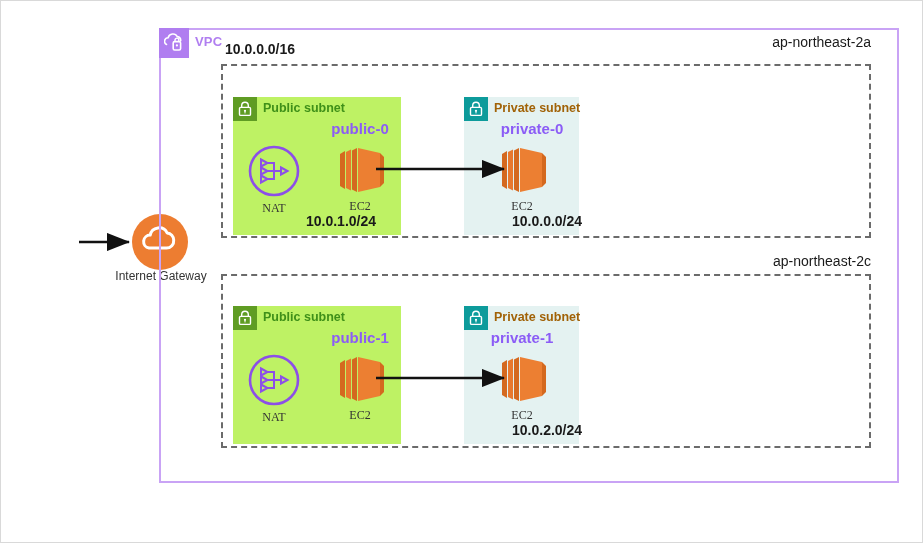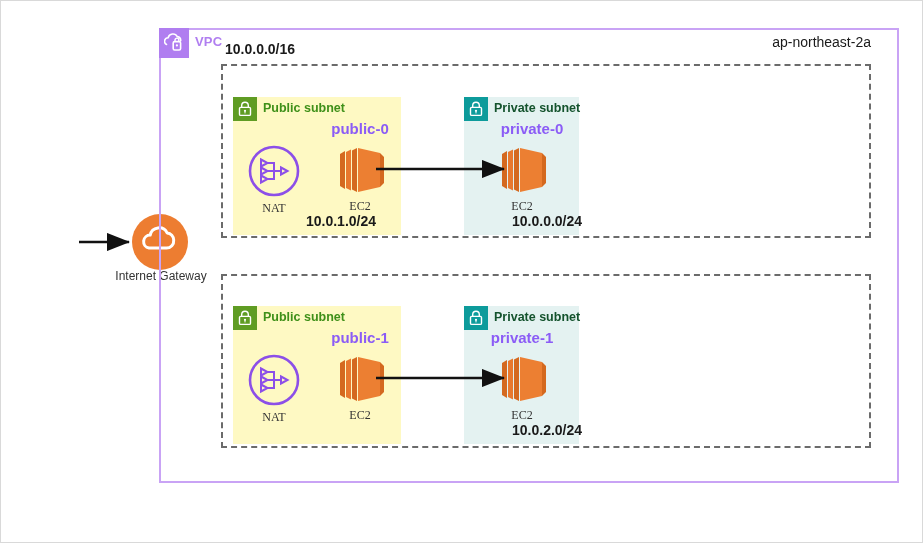--- a/index.html
+++ b/index.html
@@ -74,21 +74,21 @@
     font-weight: normal;
     color: #1a1a1a;
     text-align: right;
   }
 
   
   .subnet {
     position: absolute;
     box-sizing: border-box;
   }
-  .subnet.public  { background: #fef9c3; }
+  .subnet.public  { background: #bef264; }
   .subnet.private { background: #e4f2f1; }
 
   .subnet-badge {
     position: absolute;
     left: 0;
     top: 0;
     width: 24px;
     height: 24px;
     display: flex;
     align-items: center;
@@ -99,21 +99,21 @@
 
   .subnet-title {
     position: absolute;
     left: 30px;
     top: 4px;
     font-size: 12.5px;
     font-weight: bold;
     white-space: nowrap;
   }
   .subnet-title.public  { color: #3f9019; }
-  .subnet-title.private { color: #14532d; }
+  .subnet-title.private { color: #a16207; }
 
   .subnet-cidr {
     position: absolute;
     bottom: 6px;
     left: 0;
     right: 0;
     text-align: center;
     font-size: 14px;
     font-weight: bold;
     color: #1a1a1a;
@@ -280,20 +280,21 @@
         <polygon points="9,10 14,7 14,45 9,42" fill="#d4691f"></polygon>
         <polygon points="15,8 20,5.5 20,46.5 15,44" fill="#e8782d"></polygon>
         <polygon points="21,6.5 26,4 26,48 21,45.5" fill="#d4691f"></polygon>
         <polygon points="27,4 49,9 49,43 27,48" fill="#ec7f32"></polygon>
         <polygon points="49,9 53,13 53,39 49,43" fill="#d4691f"></polygon>
       </svg>
     </span>
     <span class="node-caption">EC2</span>
   </div>
 
+  <div class="az-label" style="left:648px; top:252px; width:222px;">ap-northeast-2c</div>
   <div class="az-box" style="left:220px; top:273px; width:650px; height:174px;"></div>
 
   <div class="subnet public" style="left:232px; top:305px; width:168px; height:138px;">
     <div class="subnet-badge public">
       <svg width="16" height="16" viewBox="0 0 16 16">
         <rect x="2.5" y="6.4" width="11" height="8" rx="1.2" fill="none" stroke="#ffffff" stroke-width="1.4"></rect>
         <path d="M4.7 6.4 V4.6 a3.3 3.3 0 0 1 6.6 0 V6.4" fill="none" stroke="#ffffff" stroke-width="1.4"></path>
         <circle cx="8" cy="9.8" r="1.1" fill="#ffffff"></circle>
         <rect x="7.5" y="10.2" width="1" height="2.2" fill="#ffffff"></rect>
       </svg>

